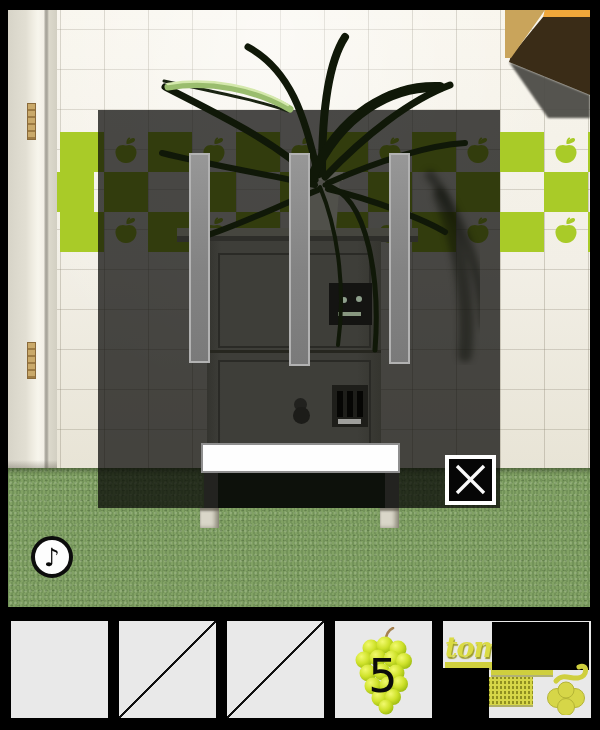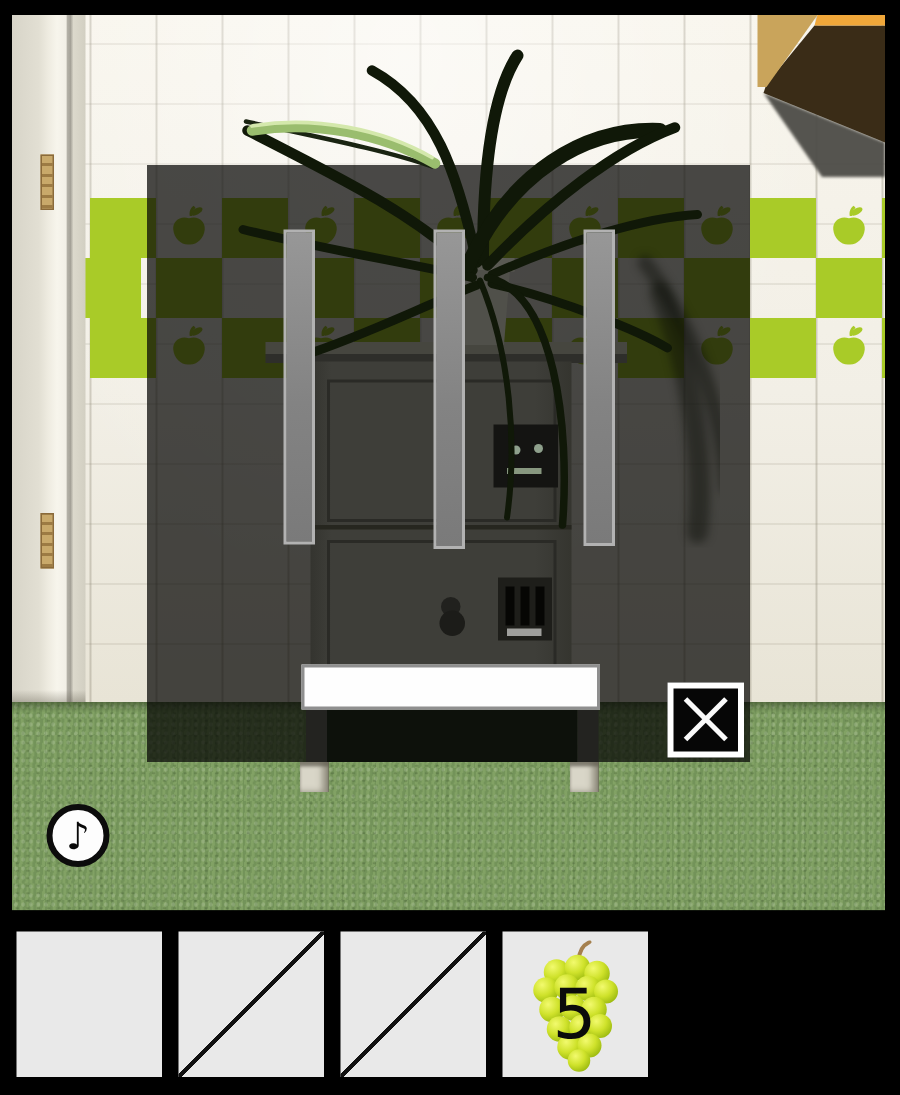--- a/index.html
+++ b/index.html
@@ -292,14 +292,31 @@
             <circle cx="36" cy="58" r="8.5"></circle>
             <circle cx="48" cy="57" r="8"></circle>
           <circle cx="28" cy="71" r="8.5"></circle>
             <circle cx="41" cy="70" r="8"></circle>
           <circle cx="34" cy="80" r="7.5"></circle>
         </g>
       </svg>
       <span class="grapecount">5</span>
     </div>
 
+    <div class="credit">
+      <span class="tomtext">tom</span>
+      <div class="ul-left"></div>
+      <div class="bar-right"></div>
+      <div class="blk-tr"></div>
+      <div class="blk-bl"></div>
+      <div class="stamp"></div>
+      <svg class="grapemark" width="46" height="54" viewBox="0 0 46 54">
+        <path d="M36,6 C45,2 45,16 35,17 C27,18 20,12 13,20" stroke="#cfcf3e" stroke-width="5" fill="none" stroke-linecap="round"></path>
+        <g fill="#d6d648" stroke="#b4b436" stroke-width="1">
+          <circle cx="14" cy="37" r="9.5"></circle>
+            <circle cx="32" cy="37" r="9.5"></circle>
+            <circle cx="23" cy="46" r="8.5"></circle>
+            <circle cx="23" cy="29" r="8"></circle>
+        </g>
+      </svg>
+    </div>
   </div>
 </div>
 
 </body></html>

